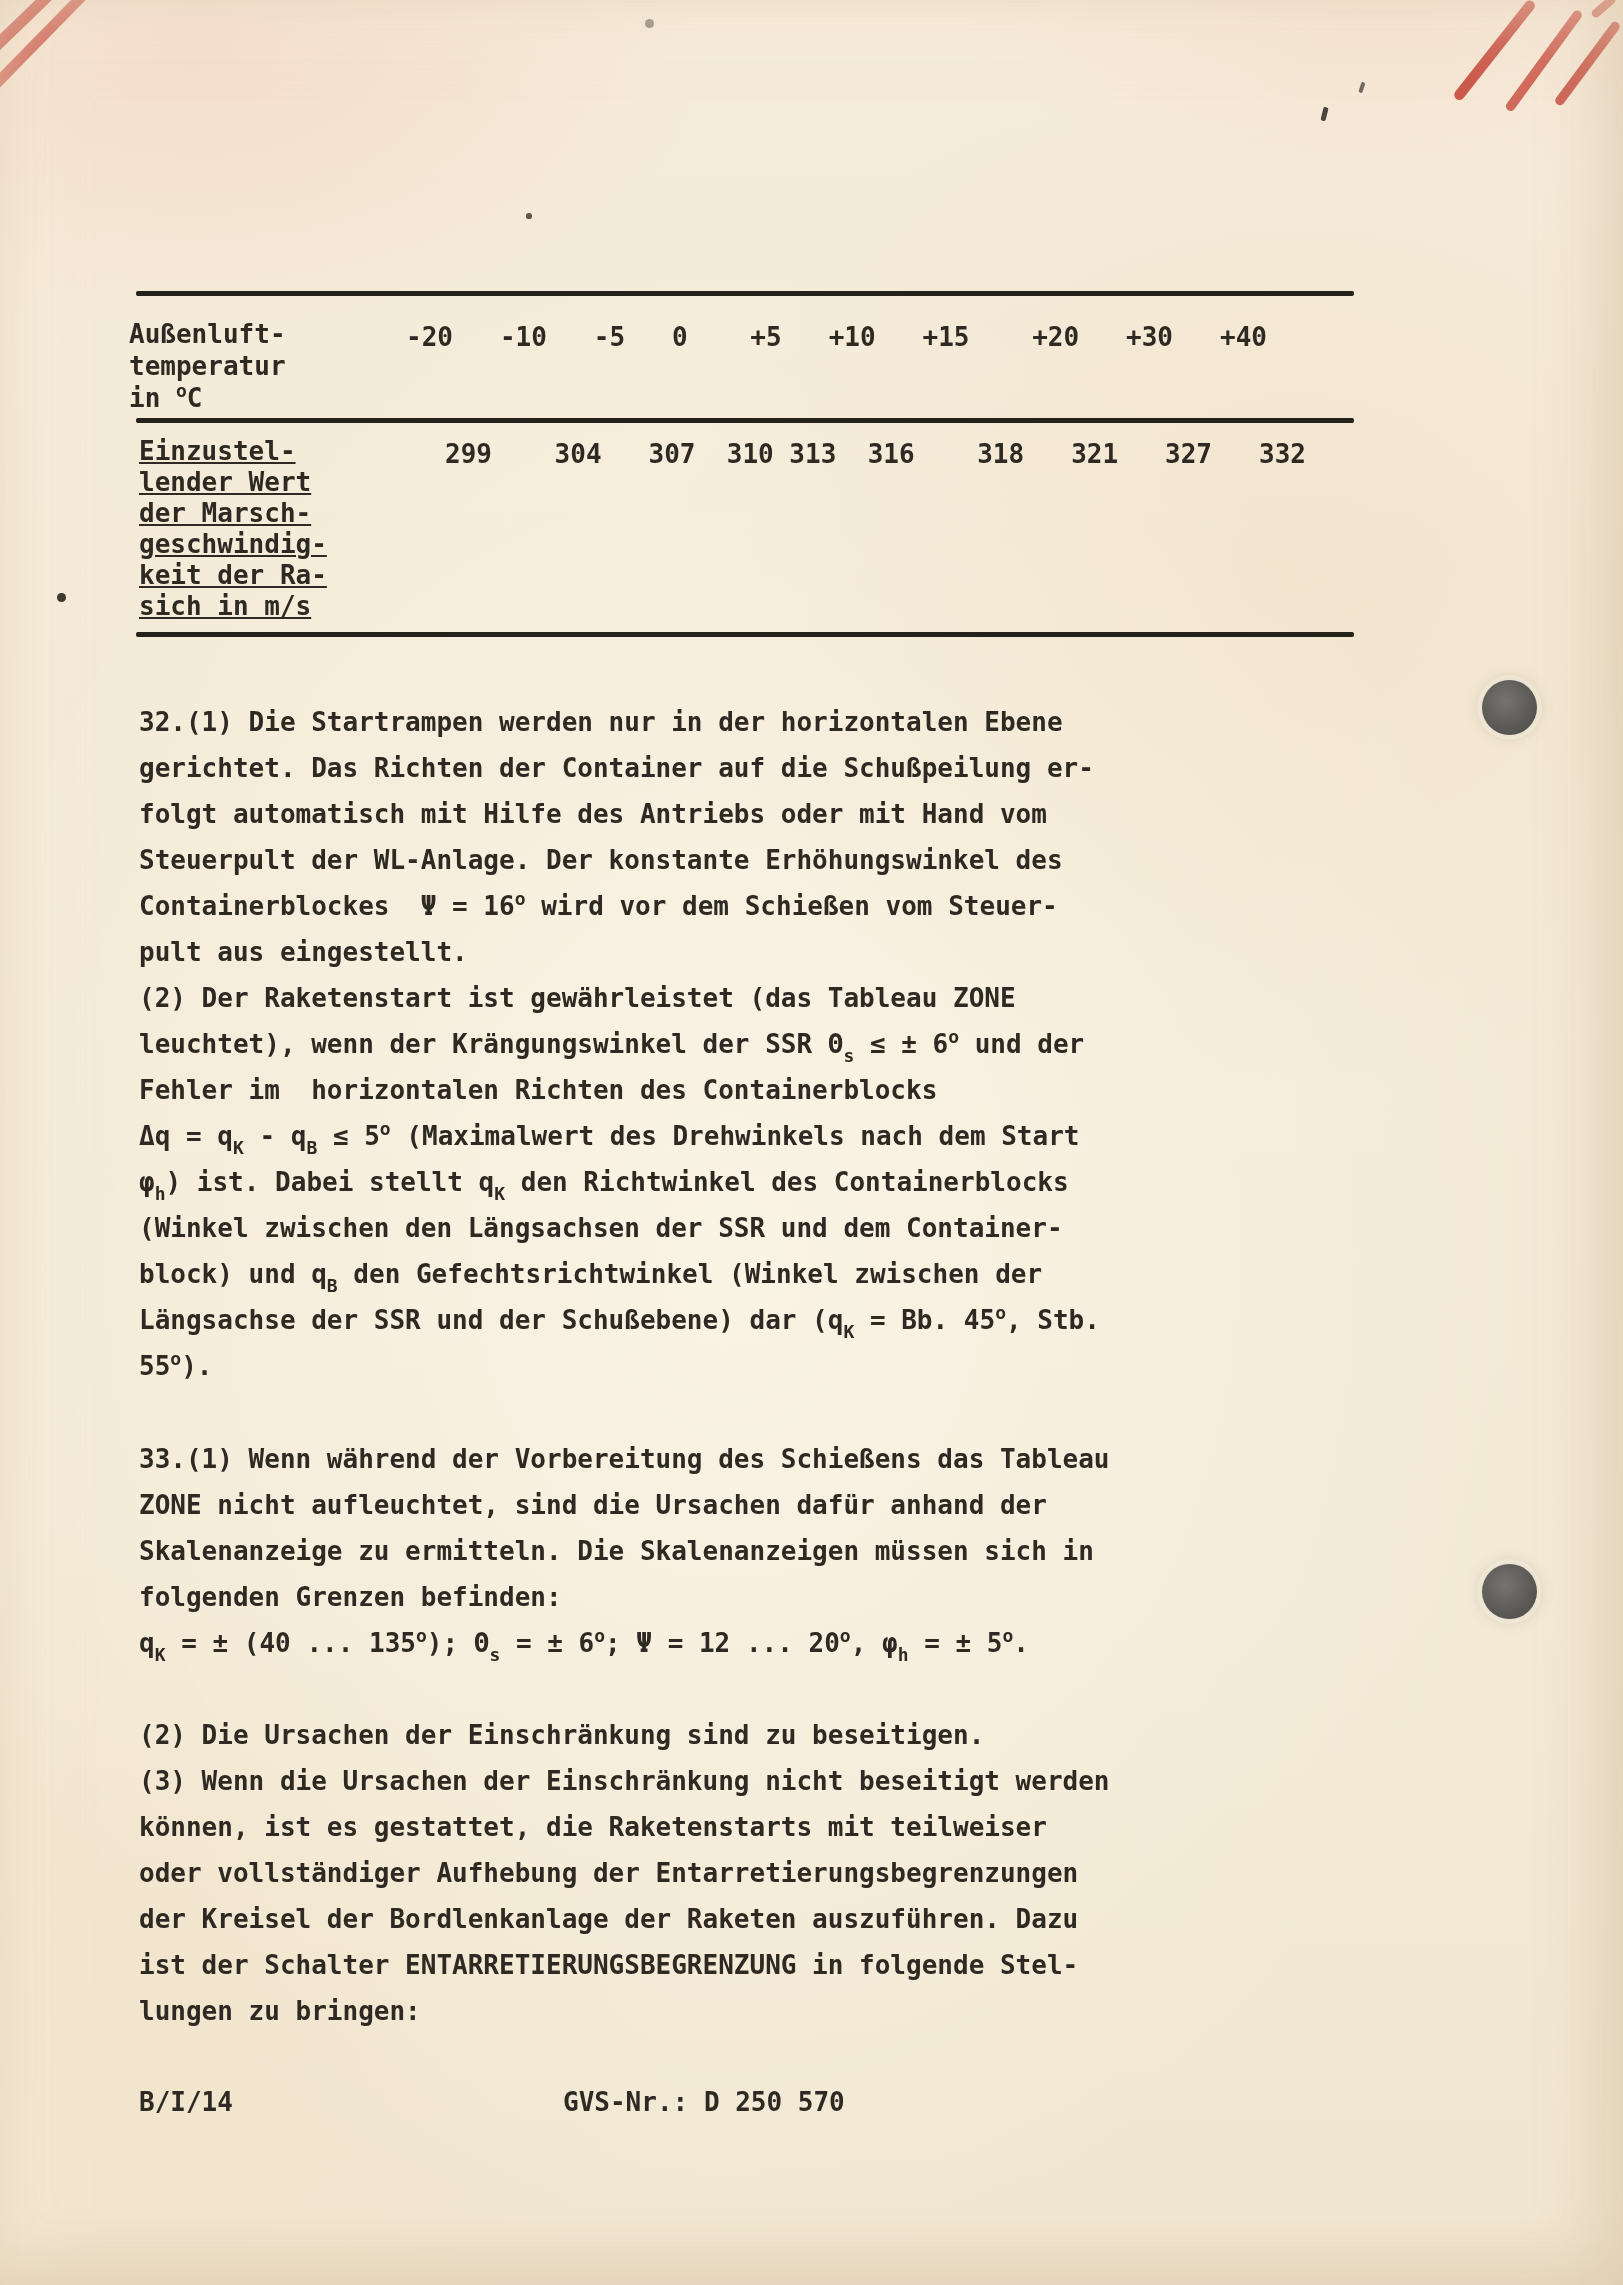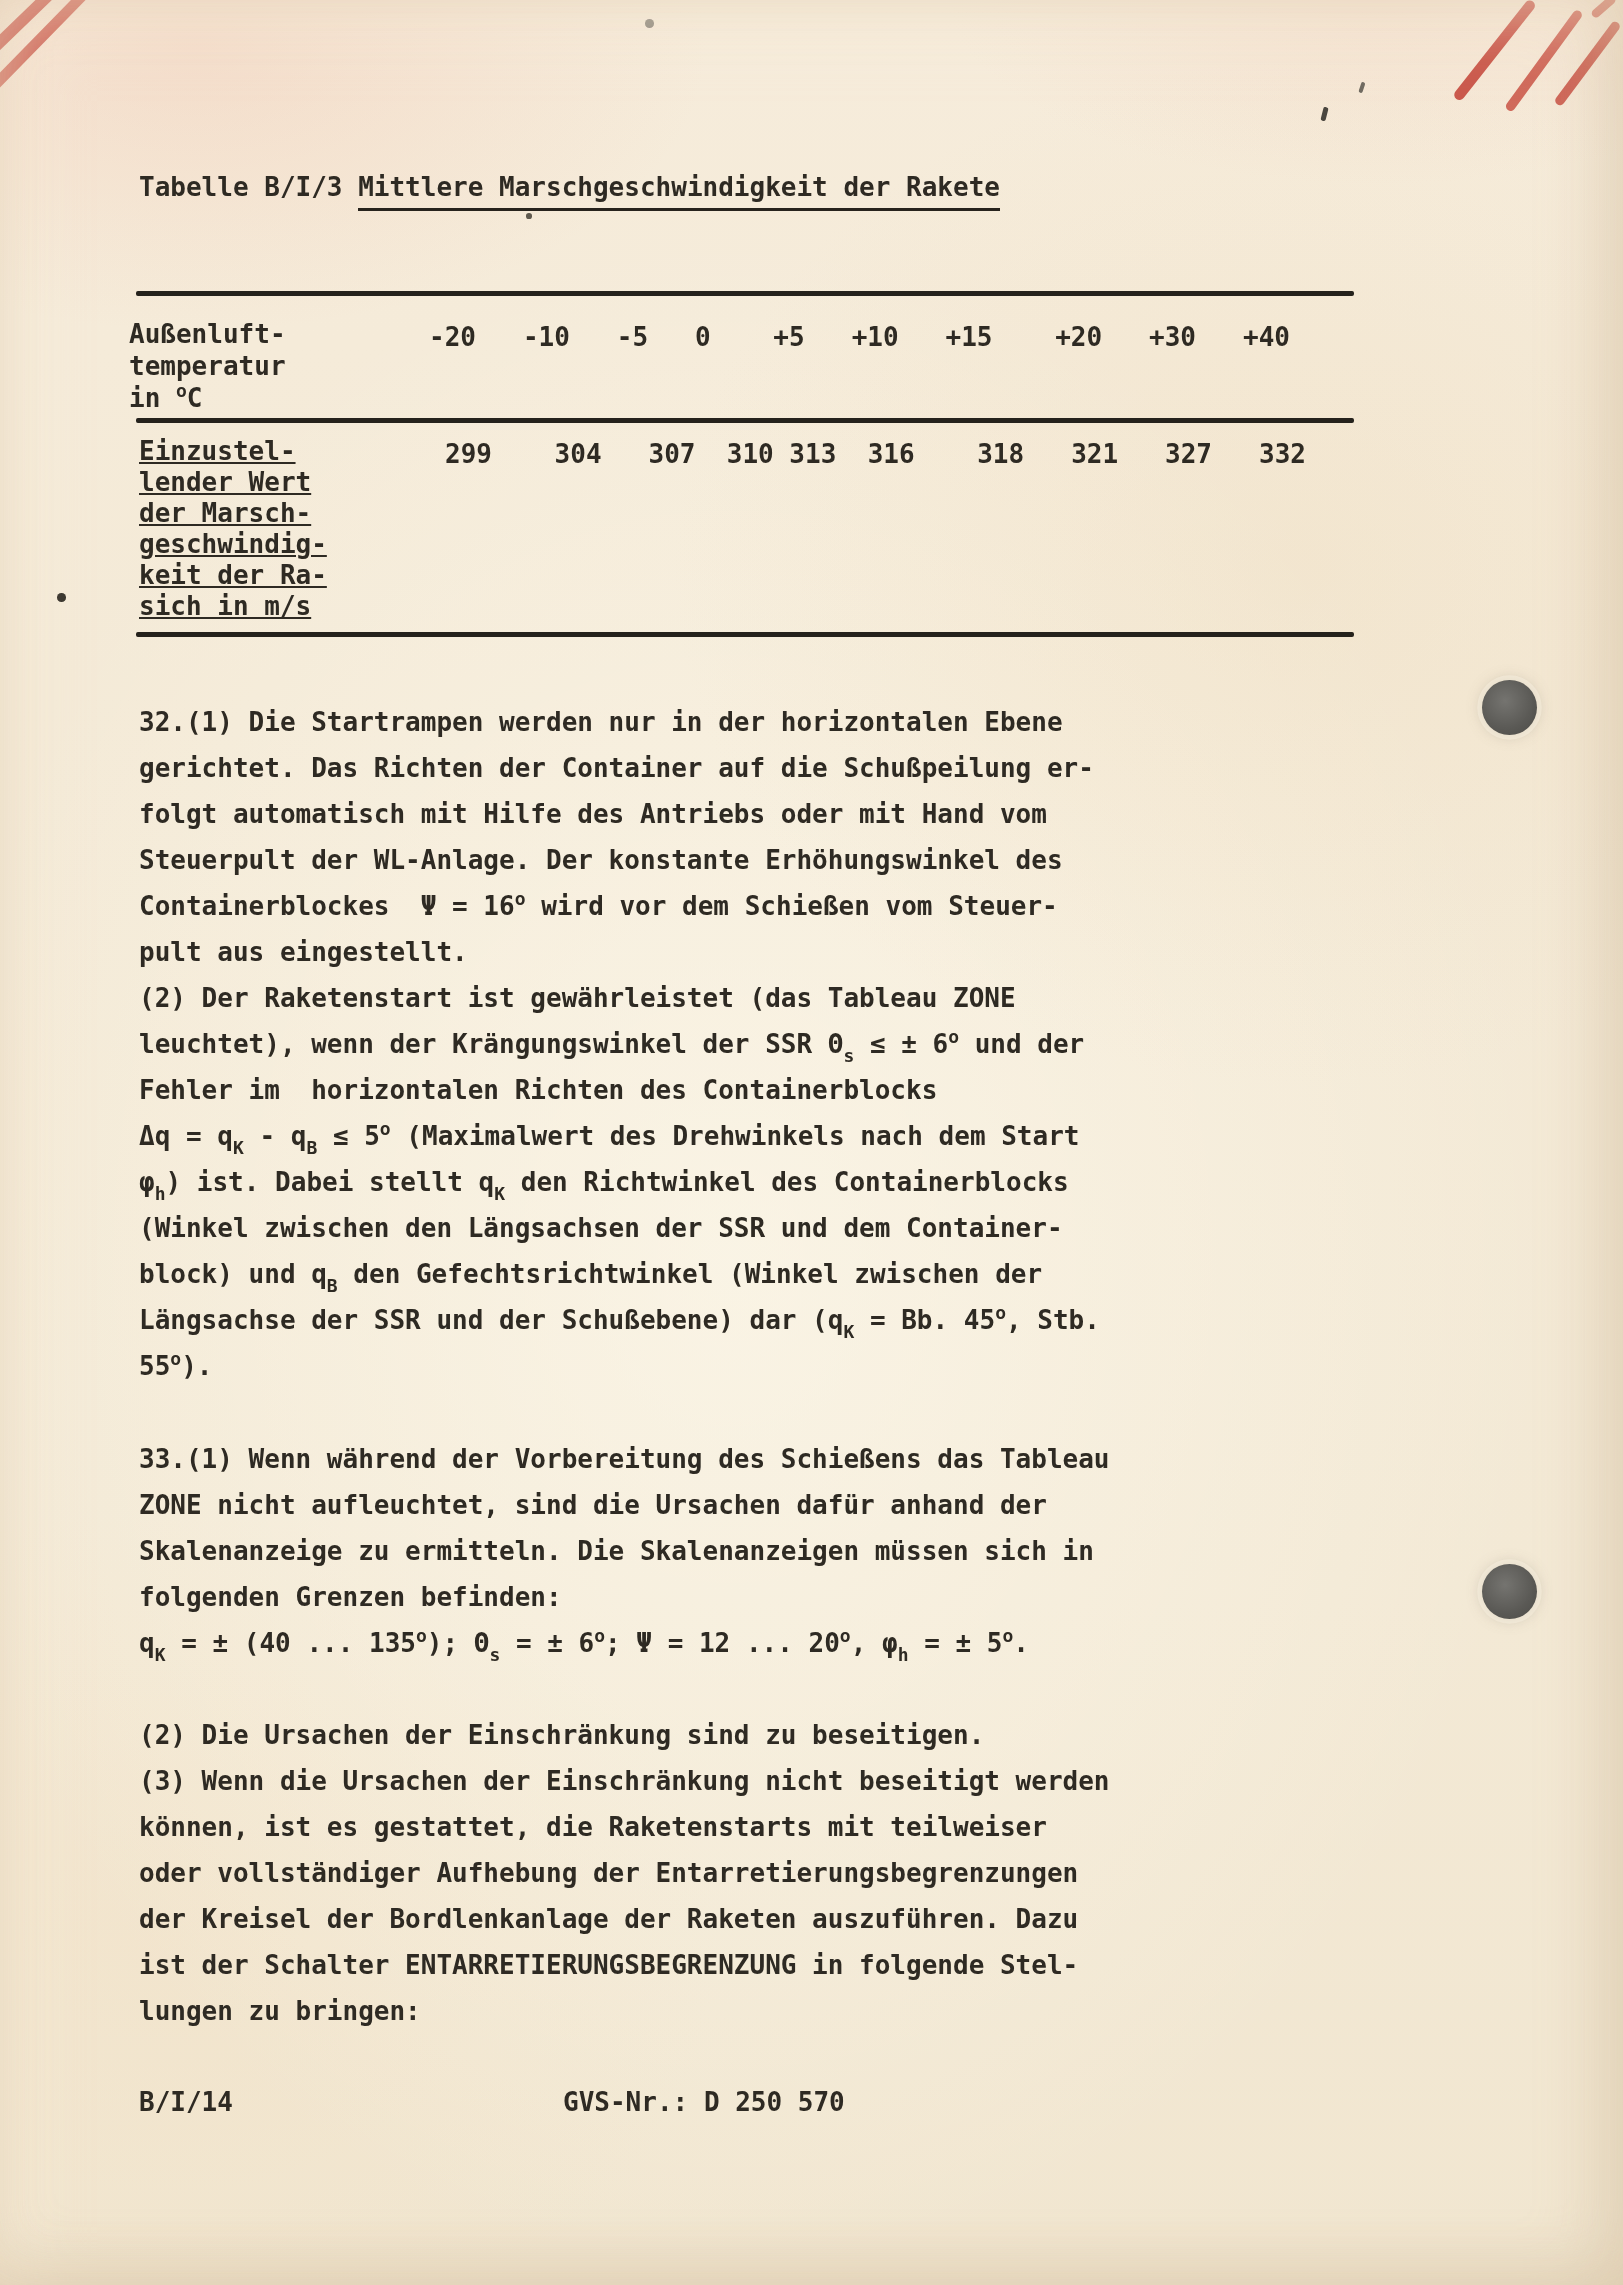--- a/index.html
+++ b/index.html
@@ -66,28 +66,27 @@
     <line x1="144" y1="106" x2="202" y2="28" stroke="#bf3226" stroke-width="10" stroke-linecap="round" opacity="0.70"></line>
     <line x1="182" y1="14" x2="198" y2="0" stroke="#c23a2c" stroke-width="9" stroke-linecap="round" opacity="0.65"></line>
   </svg>
 
   <div class="speck s1"></div>
   <div class="speck s2"></div>
   <div class="speck s3"></div>
   <div class="tick t1"></div>
   <div class="tick t2"></div>
 
-  <div class="txt oneline" style="left:139px; top:171px;"><span>Tabelle B/I/3 </span><span class="u">Mittlere Marschgeschwindigkeit der Rakete</span></div>
 
   <div>
     <div class="rule rule-top"></div>
 
     <div class="txt lh34" style="left:129px; top:318px;"><div class="tline"><span>Außenluft-</span></div><div class="tline"><span>temperatur</span></div><div class="tline"><span>in </span><span class="sup">o</span><span>C</span></div></div>
 
-    <div class="txt oneline" style="left:429px; top:321px;">-20   -10   -5   0    +5   +10   +15    +20   +30   +40</div>
+    <div class="txt oneline" style="left:406px; top:321px;">-20   -10   -5   0    +5   +10   +15    +20   +30   +40</div>
 
     <div class="rule rule-mid"></div>
 
     <div class="txt lh33" style="left:139px; top:436px;"><div class="tline"><span>Einzustel-</span></div><div class="tline"><span>lender Wert</span></div><div class="tline"><span>der Marsch-</span></div><div class="tline"><span>geschwindig-</span></div><div class="tline"><span>keit der Ra-</span></div><div class="tline"><span>sich in m/s</span></div></div>
 
     <div class="txt oneline" style="left:429px; top:438px;margin-left:16px;">299    304   307  310 313  316    318   321   327   332</div>
 
     <div class="rule rule-bottom"></div>
   </div>
 

